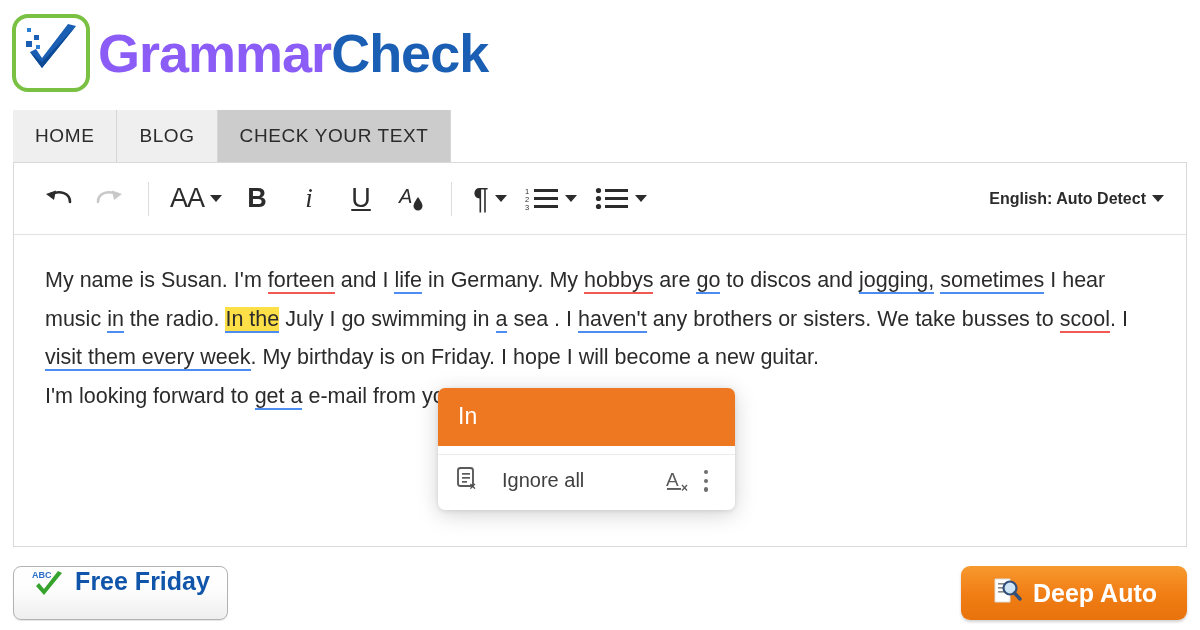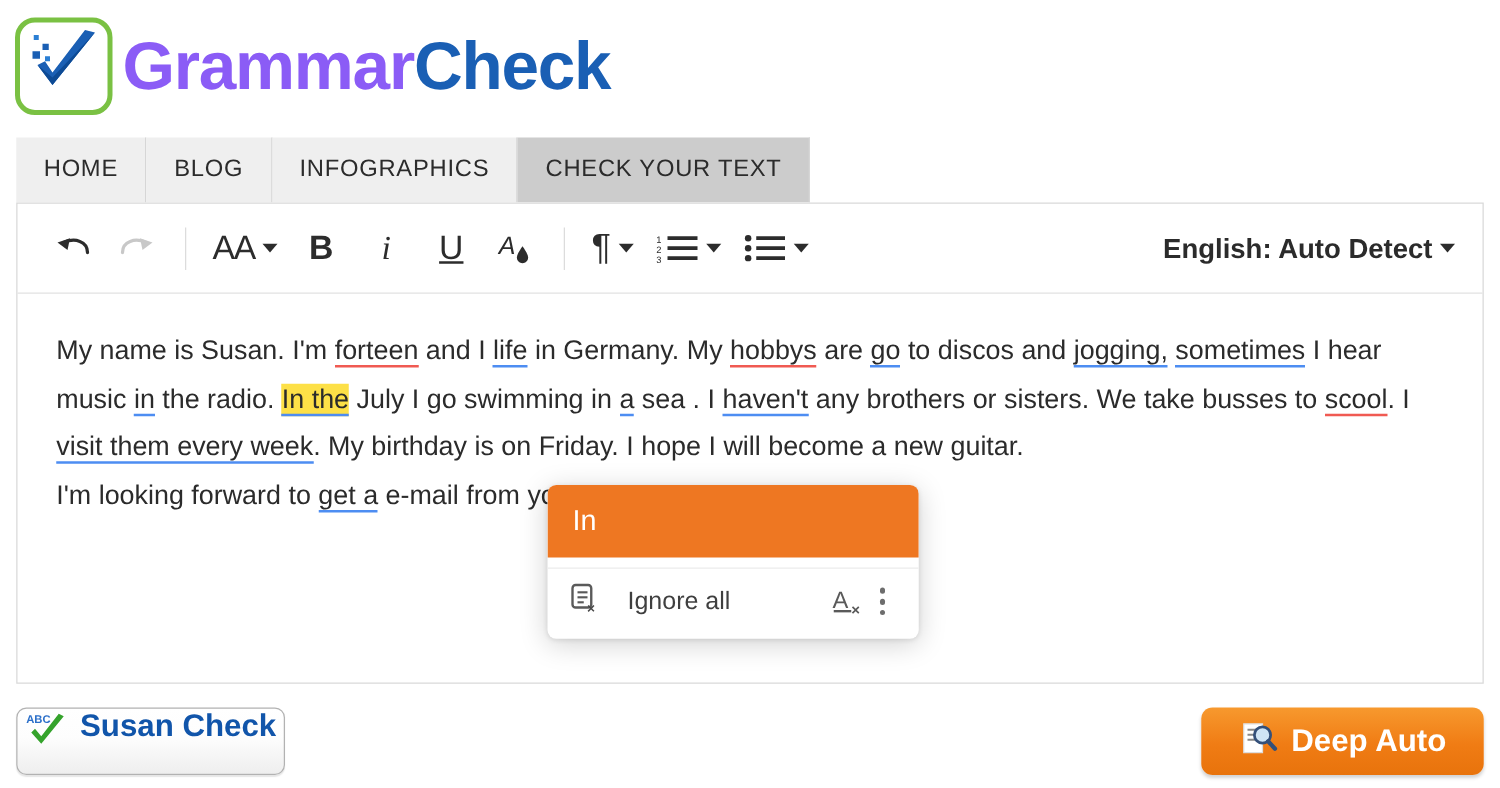--- a/index.html
+++ b/index.html
@@ -107,21 +107,21 @@
   .glyph-b  { font-size: 27px; font-weight: bold; }
   .glyph-i  { font-size: 27px; font-style: italic; font-family: "Liberation Serif", serif; }
   .glyph-u  { font-size: 27px; text-decoration: underline; }
   .glyph-p  { font-size: 29px; }
   #lang-select {
     position: absolute;
     right: 22px; top: 50%;
     transform: translateY(-50%);
     display: flex;
     align-items: center;
-    font-size: 22px;
+    font-size: 16px;
     font-weight: bold;
     color: #2b2b2b;
     cursor: pointer;
     user-select: none;
   }
 
   
   #text-area {
     position: relative;
     padding: 26px 30px 0 31px;
@@ -221,21 +221,20 @@
     </svg>
   </div>
   <div id="logo-text">
     <span class="logo-green">Grammar</span><span class="logo-blue">Check</span>
   </div>
 </div>
 
 <div id="nav">
   <div class="nav-tab">HOME</div>
   <div class="nav-tab">BLOG</div>
-  <div class="nav-tab">INFOGRAPHICS</div>
   <div class="nav-tab active">CHECK YOUR TEXT</div>
 </div>
 
 <div id="editor-frame">
 
   <div id="toolbar">
 
     <div class="tb-btn">
       <svg width="30" height="24" viewBox="0 0 30 24" aria-hidden="true">
         <path d="M8 7 C17 3 27 6 27 15" stroke="#2c2c2c" stroke-width="2.6" fill="none" stroke-linecap="round"></path>
@@ -349,21 +348,21 @@
   </div>
 </div>
 
 <div id="free-check">
   <span>
     <svg width="34" height="32" viewBox="0 0 34 32" aria-hidden="true">
       <text x="1" y="11" font-family="Liberation Sans, sans-serif" font-size="9" font-weight="bold" fill="#2b6fc9">ABC</text>
       <path d="M5 19 L13 28 L31 6 L27 4 L13 22 L8 16 Z" fill="#35a32c"></path>
     </svg>
   </span>
-  <span id="free-check-label">Susan Check</span>
+  <span id="free-check-label">Free Friday</span>
 </div>
 
 <div id="deep-check">
   <span>
     <svg width="32" height="32" viewBox="0 0 32 32" aria-hidden="true">
       <path d="M4 4 L19 4 L19 27 L4 27 Z" fill="#ffffff" stroke="#dddddd" stroke-width="1"></path>
       <rect x="7" y="8" width="9" height="1.6" fill="#888"></rect>
       <rect x="7" y="12" width="9" height="1.6" fill="#888"></rect>
       <rect x="7" y="16" width="6" height="1.6" fill="#888"></rect>
       <circle cx="19" cy="13" r="6.5" fill="#cfe4f5" stroke="#34507a" stroke-width="2.2"></circle>

